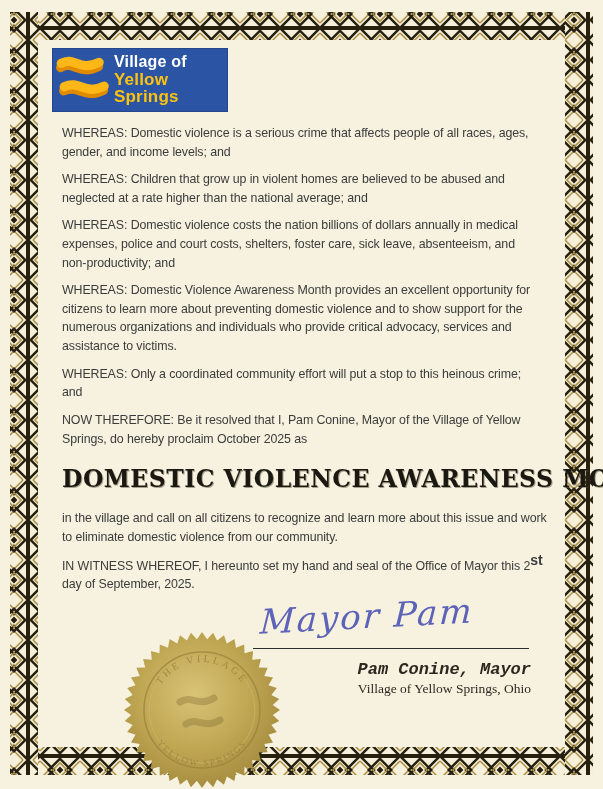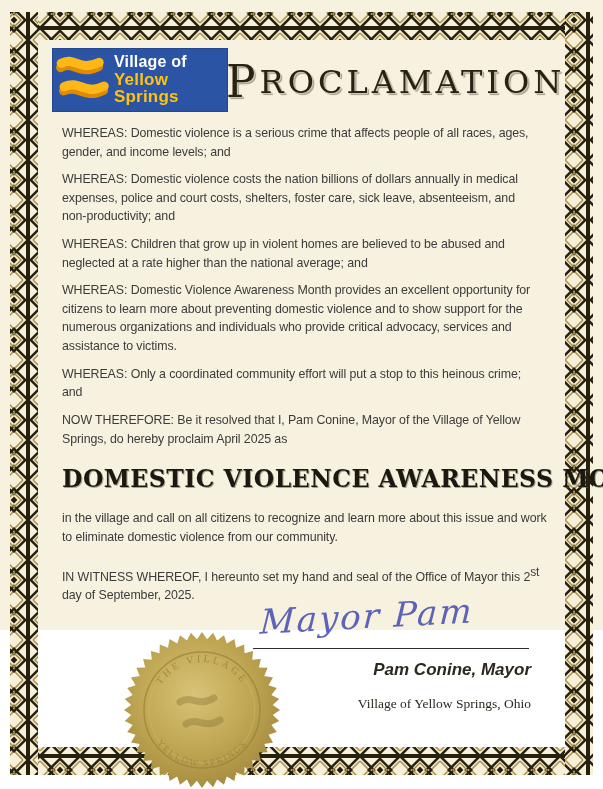--- a/index.html
+++ b/index.html
@@ -1,17 +1,17 @@
 <!DOCTYPE html>
 <html><head>
 <meta charset="utf-8">
 <style>
   html,body{margin:0;padding:0;}
   body{width:603px;height:789px;overflow:hidden;font-family:"Liberation Sans",sans-serif;}
-  .page{position:relative;width:603px;height:630px;background:#f7f2df;}
+  .page{position:relative;width:603px;height:789px;background:#f7f2df;}
 
   
   .border-svg{position:absolute;left:0;top:0;z-index:1;}
 
   
   .logo{position:absolute;left:52px;top:48px;width:176px;height:64px;background:#2b54a4;z-index:2;
         display:flex;align-items:center;box-shadow:0 0 0 1px #23468c inset;}
   .logo-mark{flex:0 0 58px;height:60px;margin-left:2px;}
   .logo-text{line-height:1.05;margin-left:2px;}
   .logo-line1{color:#ffffff;font-weight:bold;font-size:16px;letter-spacing:.2px;}
@@ -26,33 +26,33 @@
 
   
   .copy{position:absolute;left:62px;top:124px;width:487px;z-index:2;
         color:#3b3b3b;font-size:12.4px;line-height:1.5;letter-spacing:-0.1px;}
   .copy p{margin:0 12px 9px 0;}
   .dv-title{margin:14px 0 12px 0;text-align:center;white-space:nowrap;
             font-family:"DejaVu Serif","Liberation Serif",serif;font-weight:bold;
             font-size:23.5px;color:#1b1812;letter-spacing:.5px;
             text-shadow:1px 1px 0 rgba(90,84,60,.5);}
   .closing p{margin:0;}
-  .closing .first{margin-bottom:16px;}
-  sup{font-size:12px;}
+  .closing .first{margin-bottom:3px;}
+  sup{font-size:14px;font-weight:bold;}
 
   
   .sig-line{position:absolute;left:253px;top:612px;width:276px;height:36px;
             border-bottom:1.5px solid #2c2c2c;z-index:2;}
   .sig-script{position:absolute;left:260px;top:596px;z-index:3;
               font-family:"DejaVu Serif",serif;font-style:italic;
               font-size:34px;color:#5c63b8;transform:rotate(-3deg) skewX(-6deg);
               letter-spacing:2px;white-space:nowrap;}
   .credit{position:absolute;right:72px;top:660px;text-align:right;z-index:2;color:#2c2820;}
-  .credit-name{font-family:Liberation Sans, sans-serif;font-style:italic;font-size:17px;font-weight:bold;}
-  .credit-org{font-family:"Liberation Serif",serif;font-size:13.5px;margin-top:16px;}
+  .credit-name{font-family:Liberation Mono, monospace;font-style:italic;font-size:17px;font-weight:bold;}
+  .credit-org{font-family:"Liberation Serif",serif;font-size:13.5px;margin-top:2px;}
 
   .seal-svg{position:absolute;left:122px;top:630px;z-index:3;}
 </style>
 </head>
 <body>
 
 <div class="page">
 
   <svg class="border-svg" width="603" height="789">
     <defs>
@@ -95,29 +95,28 @@
         <path d="M11,41 C25,32 31,47 49,35" stroke="#e08a00" stroke-width="9" fill="none" stroke-linecap="round"></path>
         <path d="M11,37 C25,28 31,43 49,31" stroke="#fdb817" stroke-width="9" fill="none" stroke-linecap="round"></path>
       </g>
     </svg>
     <div class="logo-text">
       <div class="logo-line1">Village of</div>
       <div class="logo-line2">Yellow Springs</div>
     </div>
   </div>
 
-  <div class="main-title"><span class="cap">P</span><span class="rest">ROCLAMATION</span></div>
 
   <div class="copy">
     <p>WHEREAS: Domestic violence is a serious crime that affects people of all races, ages, gender, and income levels; and</p>
+    <p>WHEREAS: Children that grow up in violent homes are believed to be abused and neglected at a rate higher than the national average; and</p>
     <p>WHEREAS: Domestic violence costs the nation billions of dollars annually in medical expenses, police and court costs, shelters, foster care, sick leave, absenteeism, and non-productivity; and</p>
-    <p>WHEREAS: Children that grow up in violent homes are believed to be abused and neglected at a rate higher than the national average; and</p>
     <p>WHEREAS: Domestic Violence Awareness Month provides an excellent opportunity for citizens to learn more about preventing domestic violence and to show support for the numerous organizations and individuals who provide critical advocacy, services and assistance to victims.</p>
     <p>WHEREAS: Only a coordinated community effort will put a stop to this heinous crime; and</p>
-    <p>NOW THEREFORE: Be it resolved that I, Pam Conine, Mayor of the Village of Yellow Springs, do hereby proclaim April 2025 as</p>
+    <p>NOW THEREFORE: Be it resolved that I, Pam Conine, Mayor of the Village of Yellow Springs, do hereby proclaim October 2025 as</p>
 
     <div class="dv-title">DOMESTIC VIOLENCE AWARENESS MONTH</div>
 
     <div class="closing">
       <p class="first">in the village and call on all citizens to recognize and learn more about this issue and work to eliminate domestic violence from our community.</p>
       <p><span>IN WITNESS WHEREOF, I hereunto set my hand and seal of the Office of Mayor this 2</span><sup>st</sup><span> day of September, 2025.</span></p>
     </div>
   </div>
 
   <div class="sig-line"></div>

